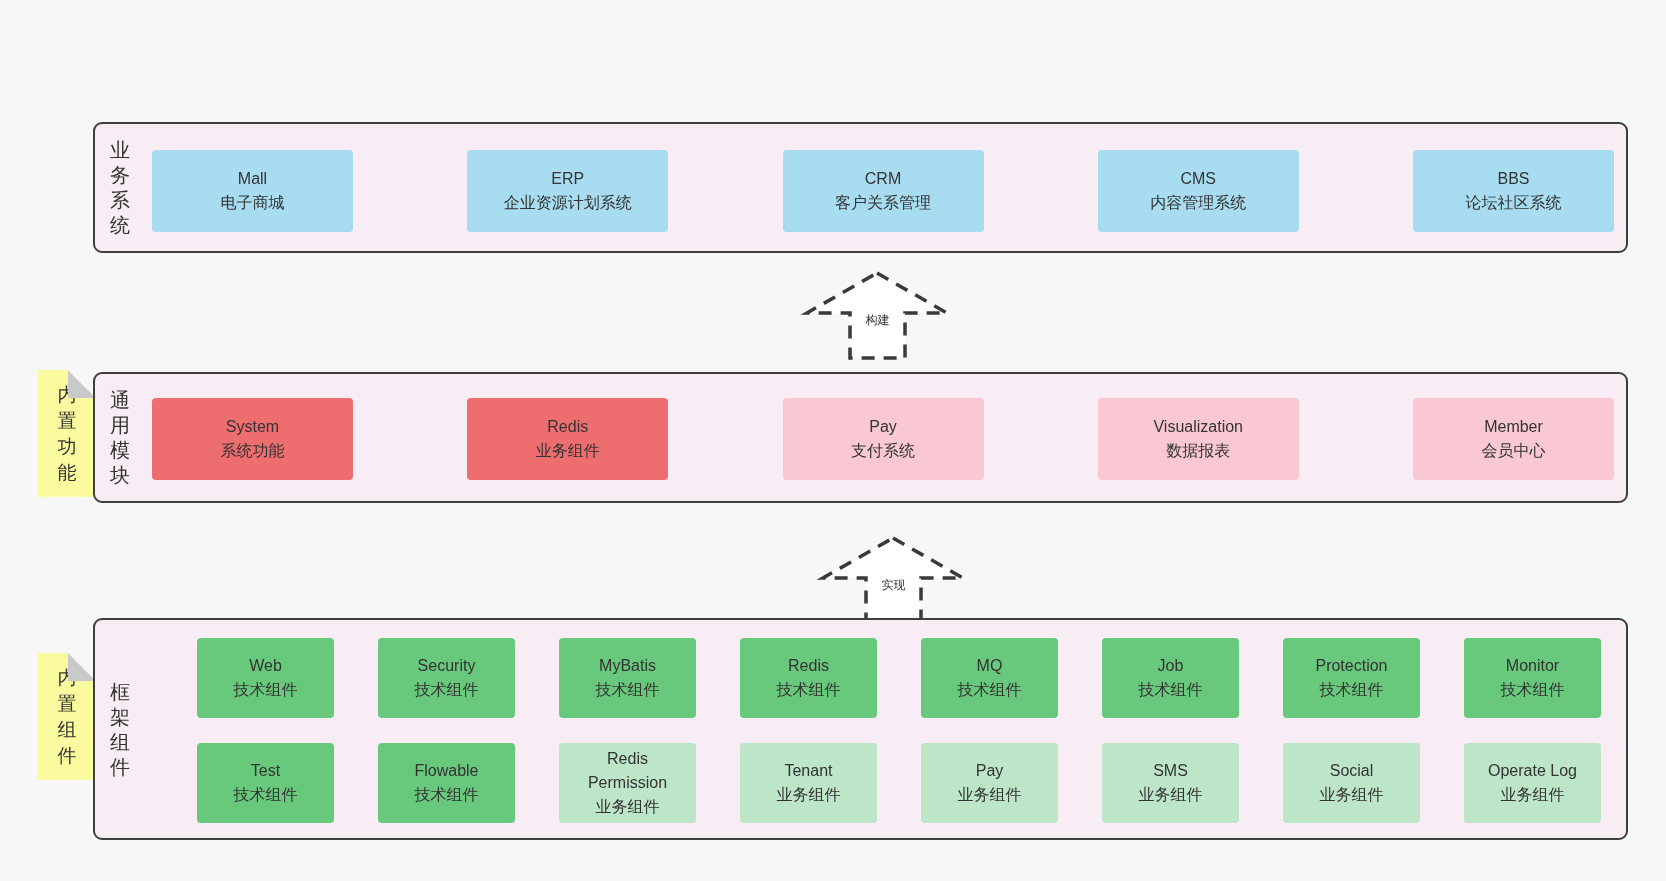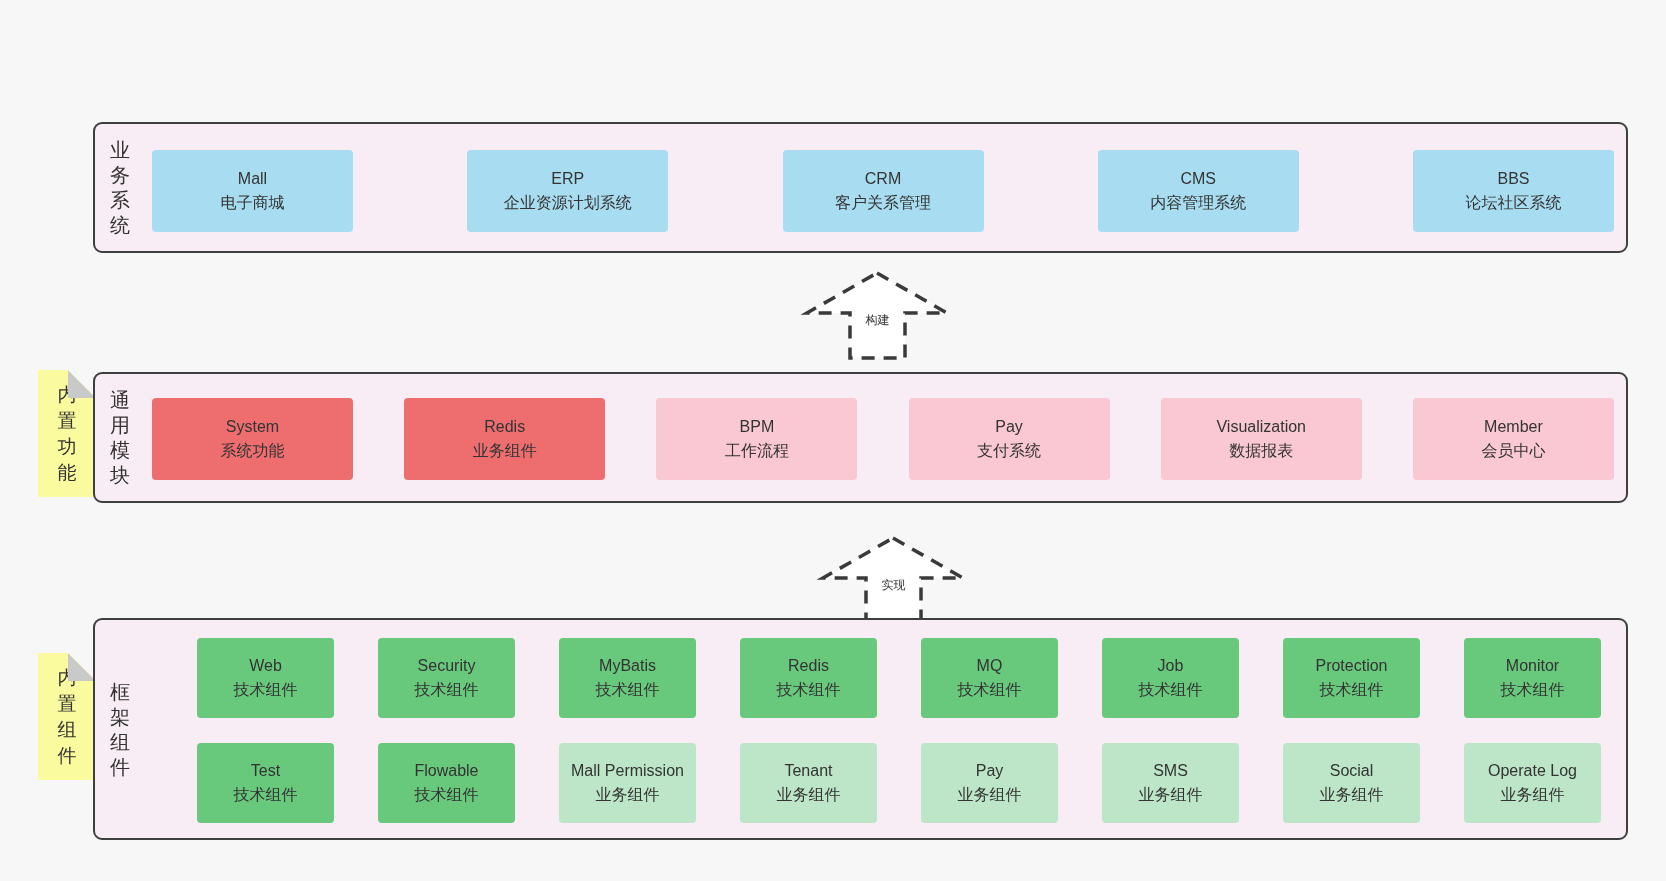--- a/index.html
+++ b/index.html
@@ -154,24 +154,20 @@
     <div class="row cols6">
       <div class="box red">
         <span class="en">System</span>
         <span class="zh">系统功能</span>
       </div>
       <div class="box red">
         <span class="en">Redis</span>
         <span class="zh">业务组件</span>
       </div>
       <div class="box pink">
-        <span class="en">BPM</span>
-        <span class="zh">工作流程</span>
-      </div>
-      <div class="box pink">
         <span class="en">Pay</span>
         <span class="zh">支付系统</span>
       </div>
       <div class="box pink">
         <span class="en">Visualization</span>
         <span class="zh">数据报表</span>
       </div>
       <div class="box pink">
         <span class="en">Member</span>
         <span class="zh">会员中心</span>
@@ -232,21 +228,21 @@
     <div class="row cols8 rowB">
       <div class="box green">
         <span class="en">Test</span>
         <span class="zh">技术组件</span>
       </div>
       <div class="box green">
         <span class="en">Flowable</span>
         <span class="zh">技术组件</span>
       </div>
       <div class="box lightgreen">
-        <span class="en">Mall Permission</span>
+        <span class="en">Redis Permission</span>
         <span class="zh">业务组件</span>
       </div>
       <div class="box lightgreen">
         <span class="en">Tenant</span>
         <span class="zh">业务组件</span>
       </div>
       <div class="box lightgreen">
         <span class="en">Pay</span>
         <span class="zh">业务组件</span>
       </div>

